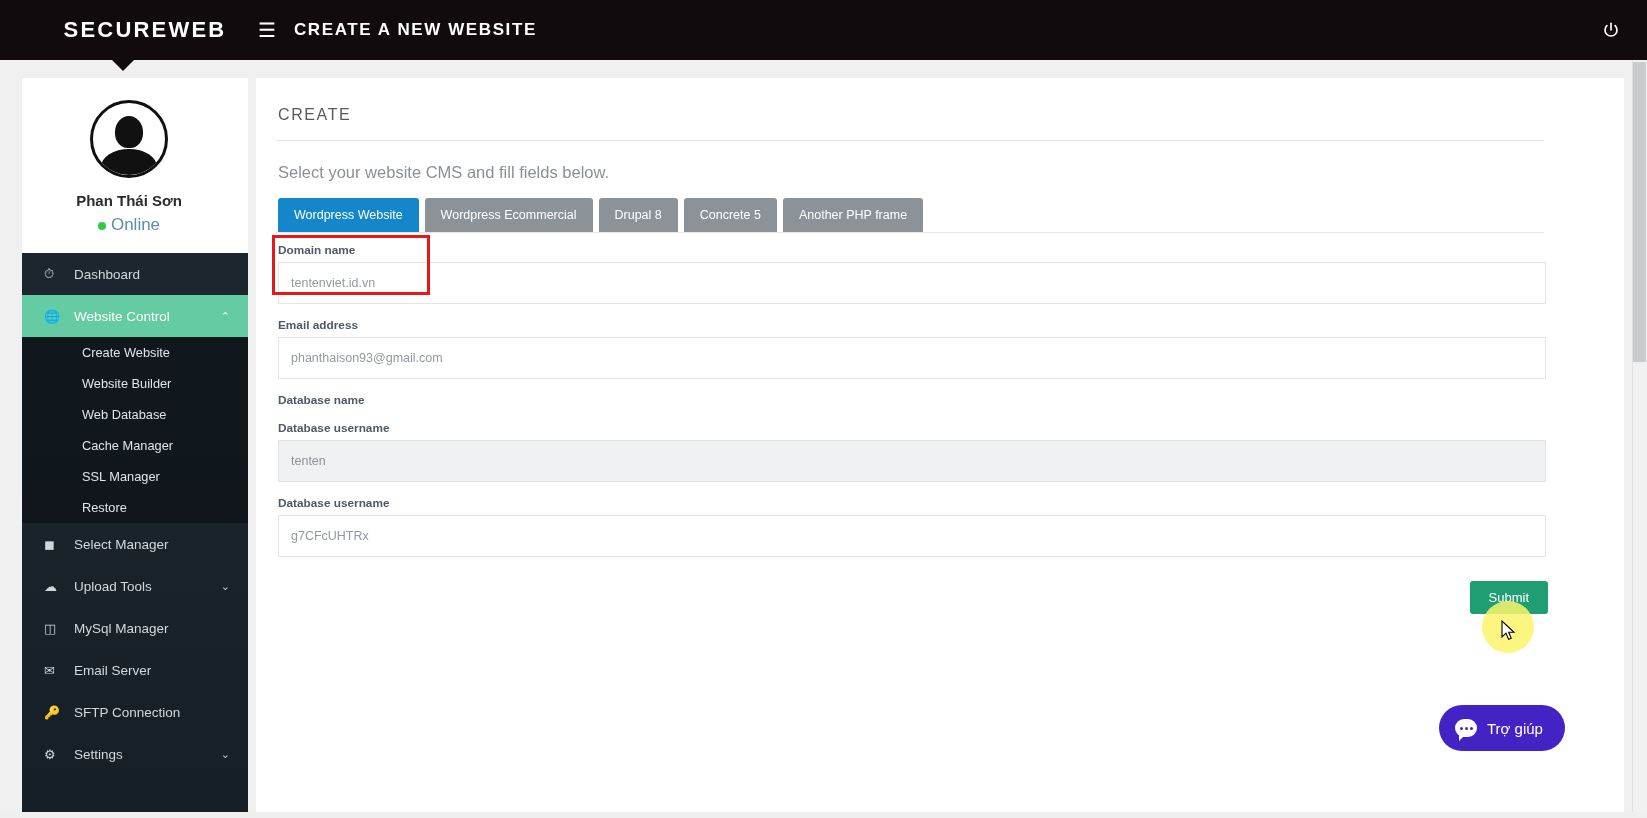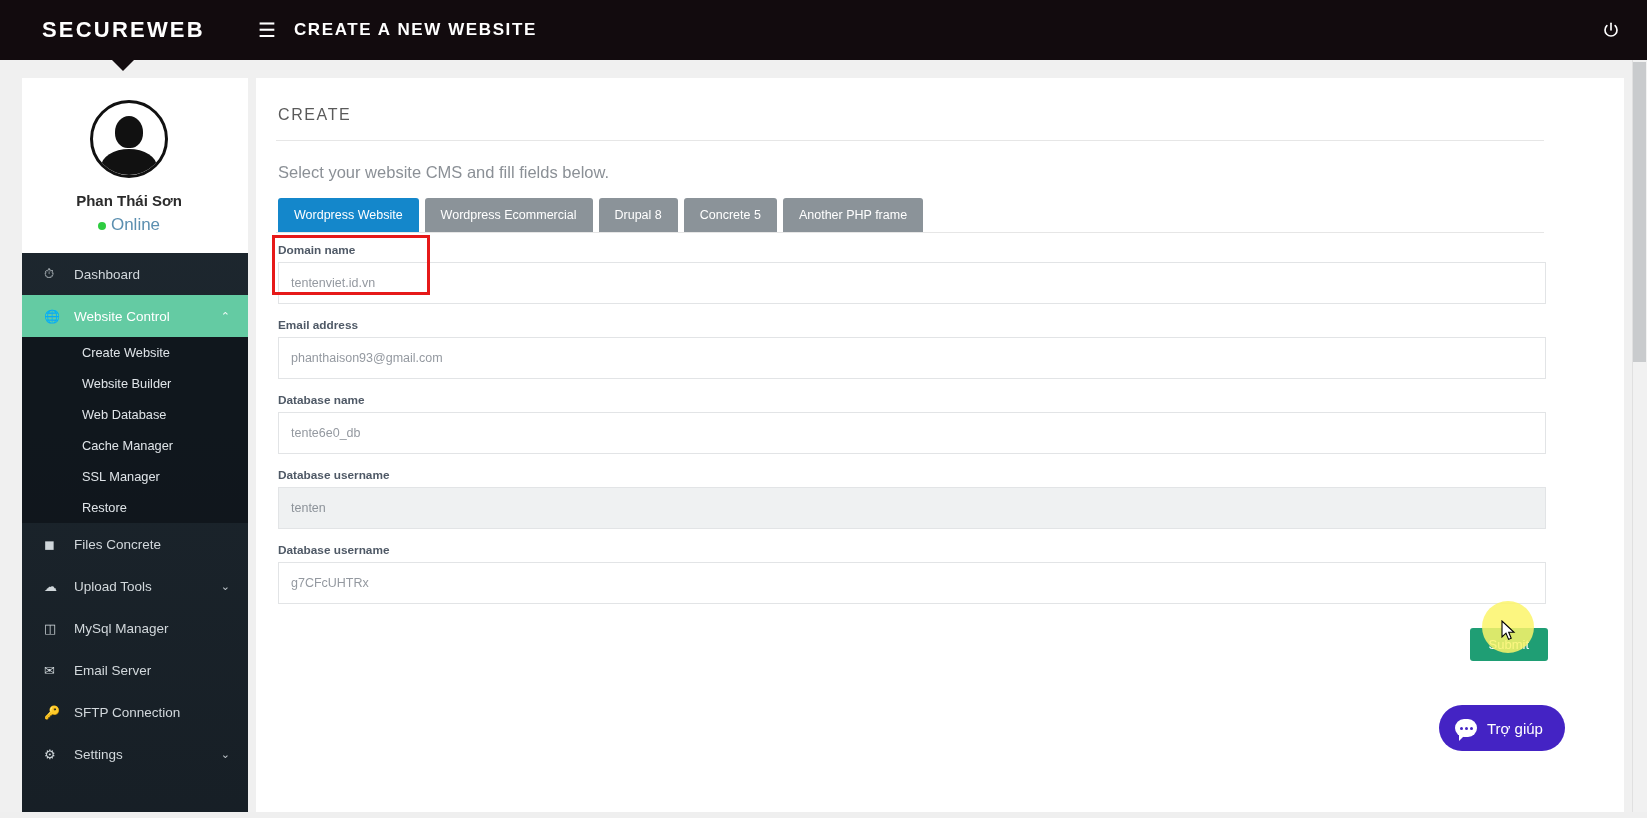--- a/index.html
+++ b/index.html
@@ -12,21 +12,21 @@
   #app { position: relative; width: 1647px; height: 818px; background: #f0f0f0; }
 
   
   .topbar {
     position: absolute; top: 0; left: 0; width: 1647px; height: 60px;
     background: #120b0e;
     display: flex; align-items: center;
   }
   .brand {
     width: 248px; padding-left: 42px;
-    color: #ffffff; font-size: 22px; font-weight: bold; letter-spacing: 2.2px;
+    color: #ffffff; font-size: 22px; font-weight: bold; letter-spacing: 2.2px; text-align: center;
   }
   .hamburger {
     color: #ffffff; font-size: 20px; margin-left: 10px; margin-right: 18px;
     line-height: 1; cursor: pointer;
   }
   .page-title-top {
     color: #ffffff; font-size: 17px; font-weight: bold; letter-spacing: 1.6px; text-align: center;
   }
   .power-btn {
     position: absolute; right: 24px; top: 18px;
@@ -252,21 +252,21 @@
         <div class="submenu-item">
           <span>SSL Manager</span>
         </div>
         <div class="submenu-item">
           <span>Restore</span>
         </div>
       </div>
 
       <div class="nav-item">
         <span class="nav-icon">◼</span>
-        <span>Files Concrete</span>
+        <span>Select Manager</span>
       </div>
 
       <div class="nav-item">
         <span class="nav-icon">☁</span>
         <span>Upload Tools</span>
         <span class="nav-caret">⌄</span>
       </div>
 
       <div class="nav-item">
         <span class="nav-icon">◫</span>
@@ -316,21 +316,20 @@
           <input class="field-input" type="text" value="tentenviet.id.vn" style="">
         </div>
 
         <div class="field">
           <div class="field-label">Email address</div>
           <input class="field-input" type="text" value="phanthaison93@gmail.com" style="">
         </div>
 
         <div class="field">
           <div class="field-label">Database name</div>
-          <input class="field-input" type="text" value="tente6e0_db" style="">
         </div>
 
         <div class="field">
           <div class="field-label">Database username</div>
           <input class="field-input disabled" type="text" readonly="" value="tenten" style="">
         </div>
 
         <div class="field">
           <div class="field-label">Database username</div>
           <input class="field-input" type="text" value="g7CFcUHTRx" style="">

